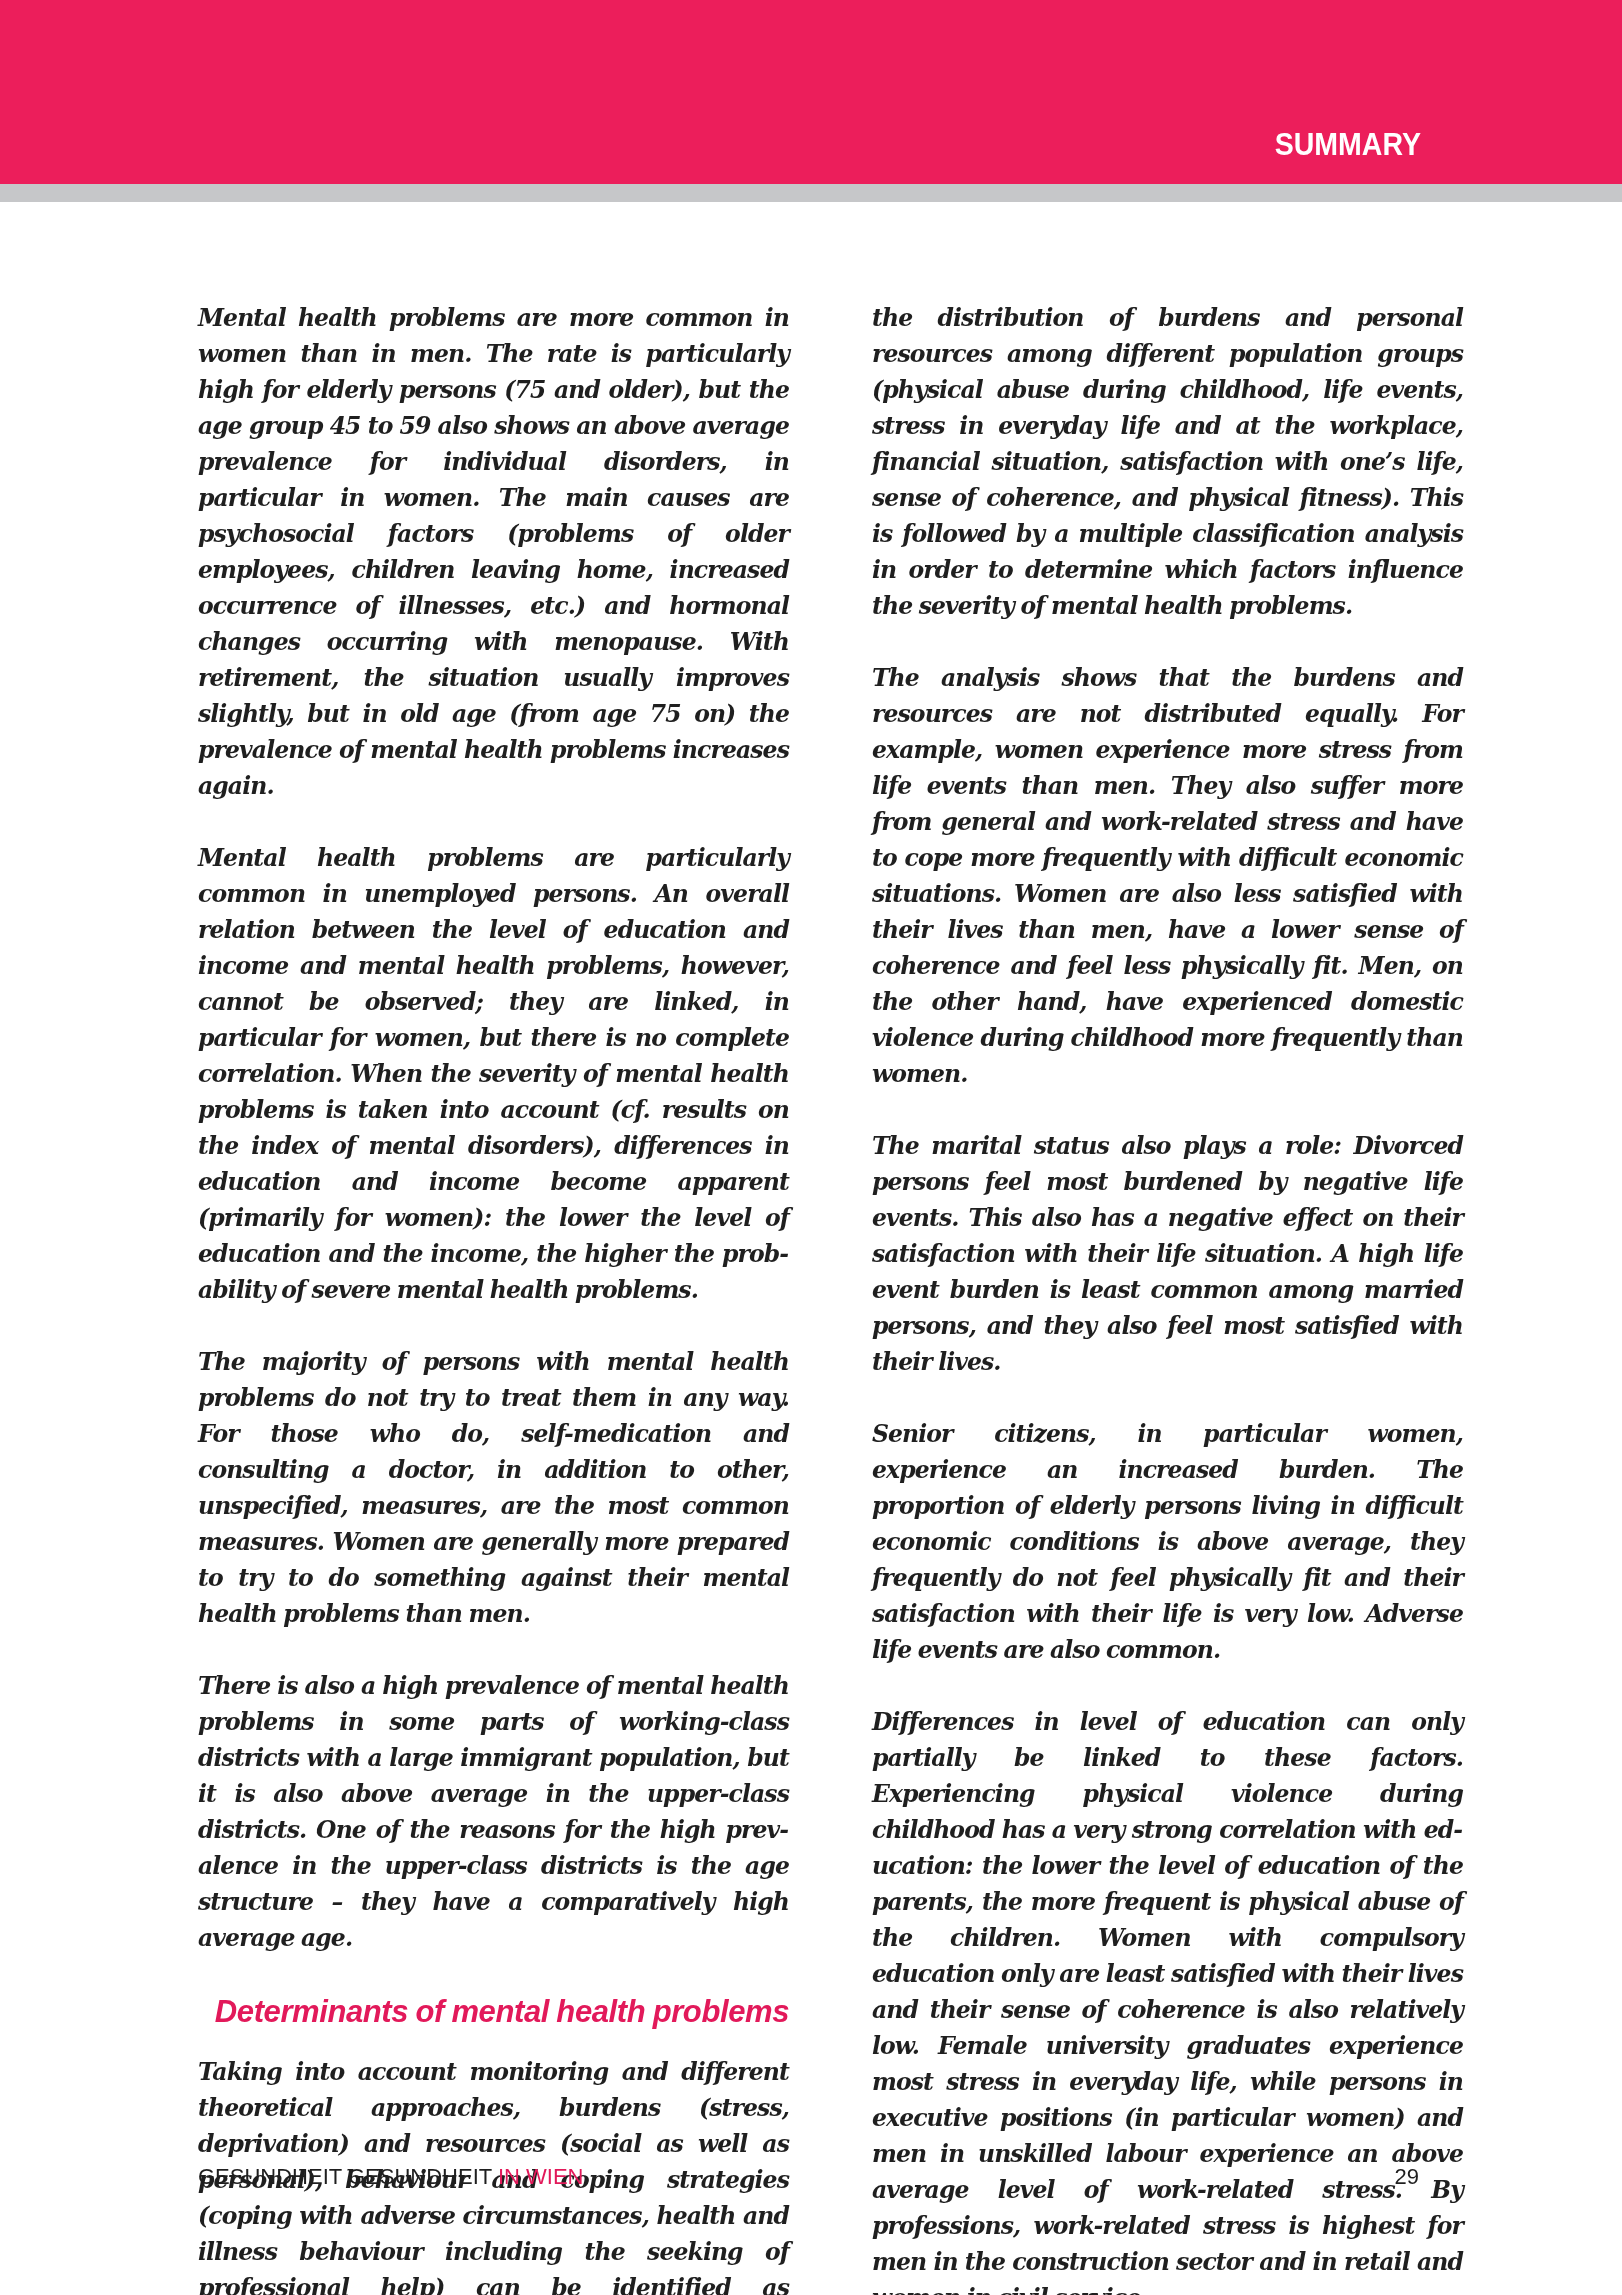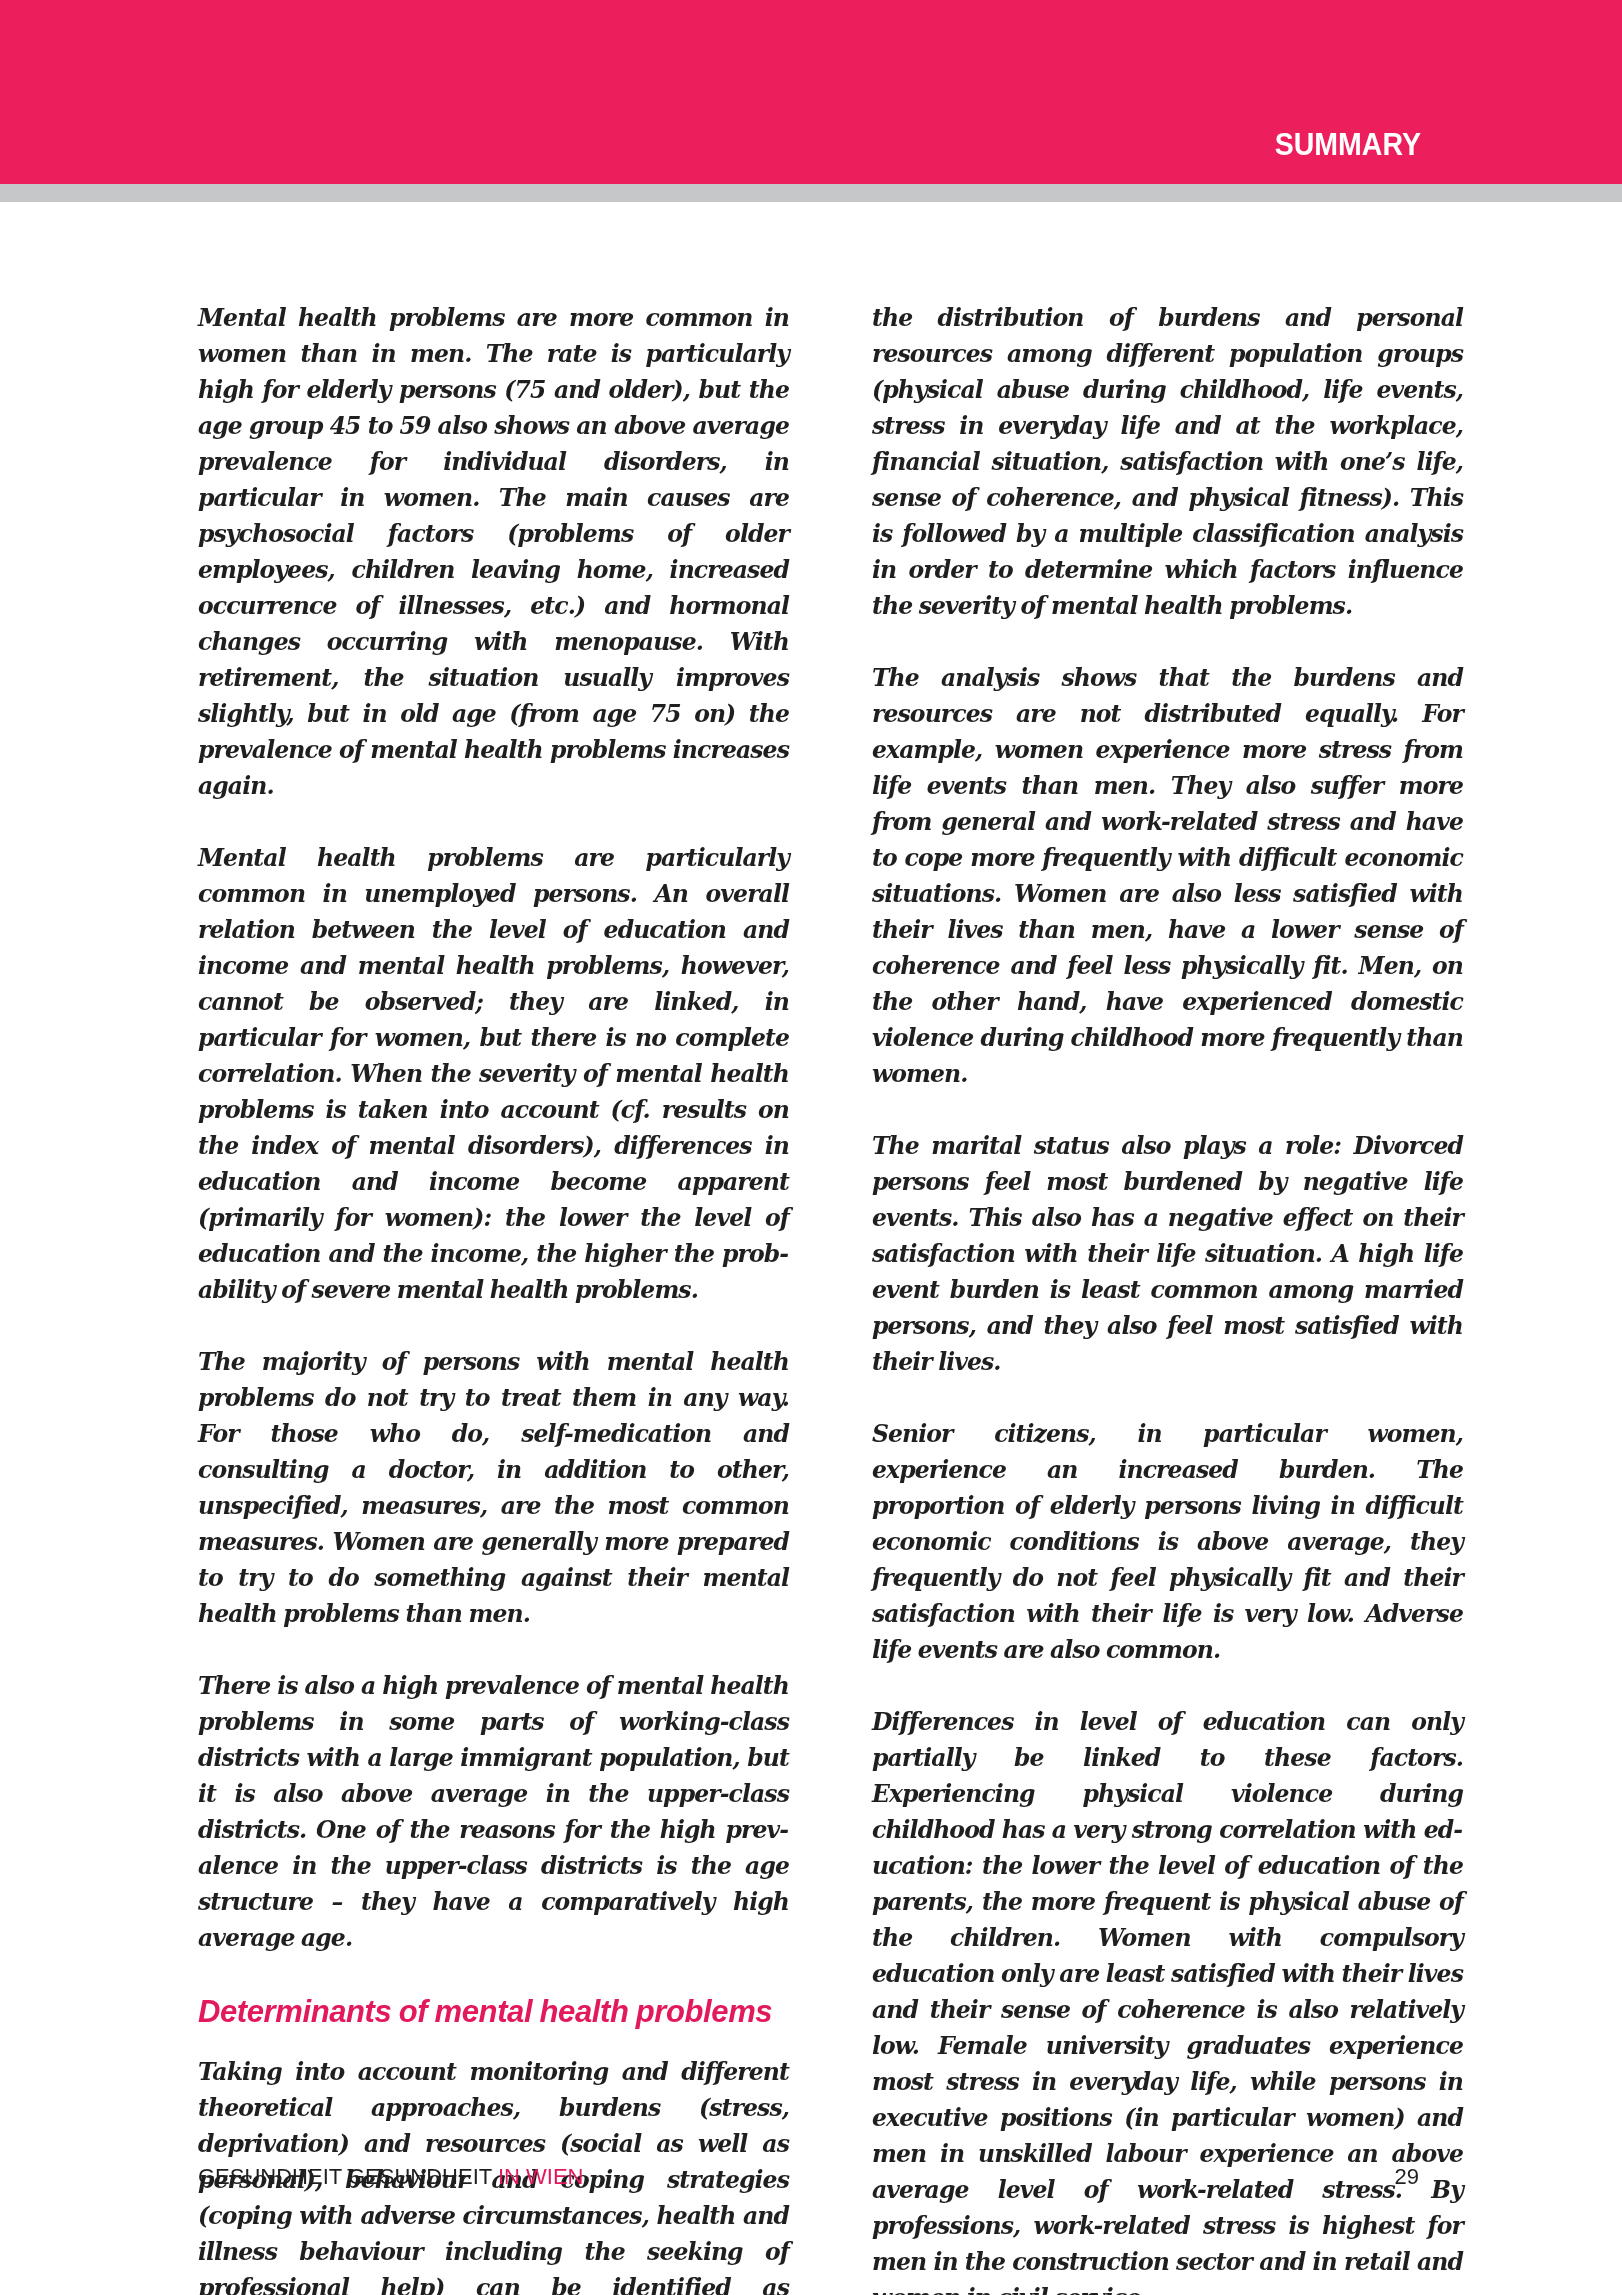--- a/index.html
+++ b/index.html
@@ -27,21 +27,21 @@
     font-size: 23.5px; line-height: 36px; color: #1f1f1f;
     text-align: justify; hyphens: manual;
     letter-spacing: -0.9px; word-spacing: -0.8px;
   }
   .col-left { left: 198px; }
   .col-right { left: 872px; }
   .column p { margin: 0 0 36px 0; font-weight: bold; }
   .section-heading {
     font-family: "Liberation Sans", sans-serif; font-style: italic; font-weight: bold;
     color: #e2195a; font-size: 31px; line-height: 39px; letter-spacing: -0.4px;
-    margin: 32px 0 23px 0; text-align: left;
+    margin: 32px 0 23px 0; text-align: right;
   }
   .footer {
     position: absolute; top: 2164px; left: 198px; width: 1225px;
     font-family: "Liberation Sans", sans-serif; font-size: 22px; color: #1f1f1f;
   }
   .footer .left { position: absolute; left: 0; top: 0; white-space: nowrap; }
   .footer .accent { color: #e2195a; margin-top: 44px; }
   .footer .page-num { position: absolute; right: 4px; top: 0; }
 </style>
 </head>

